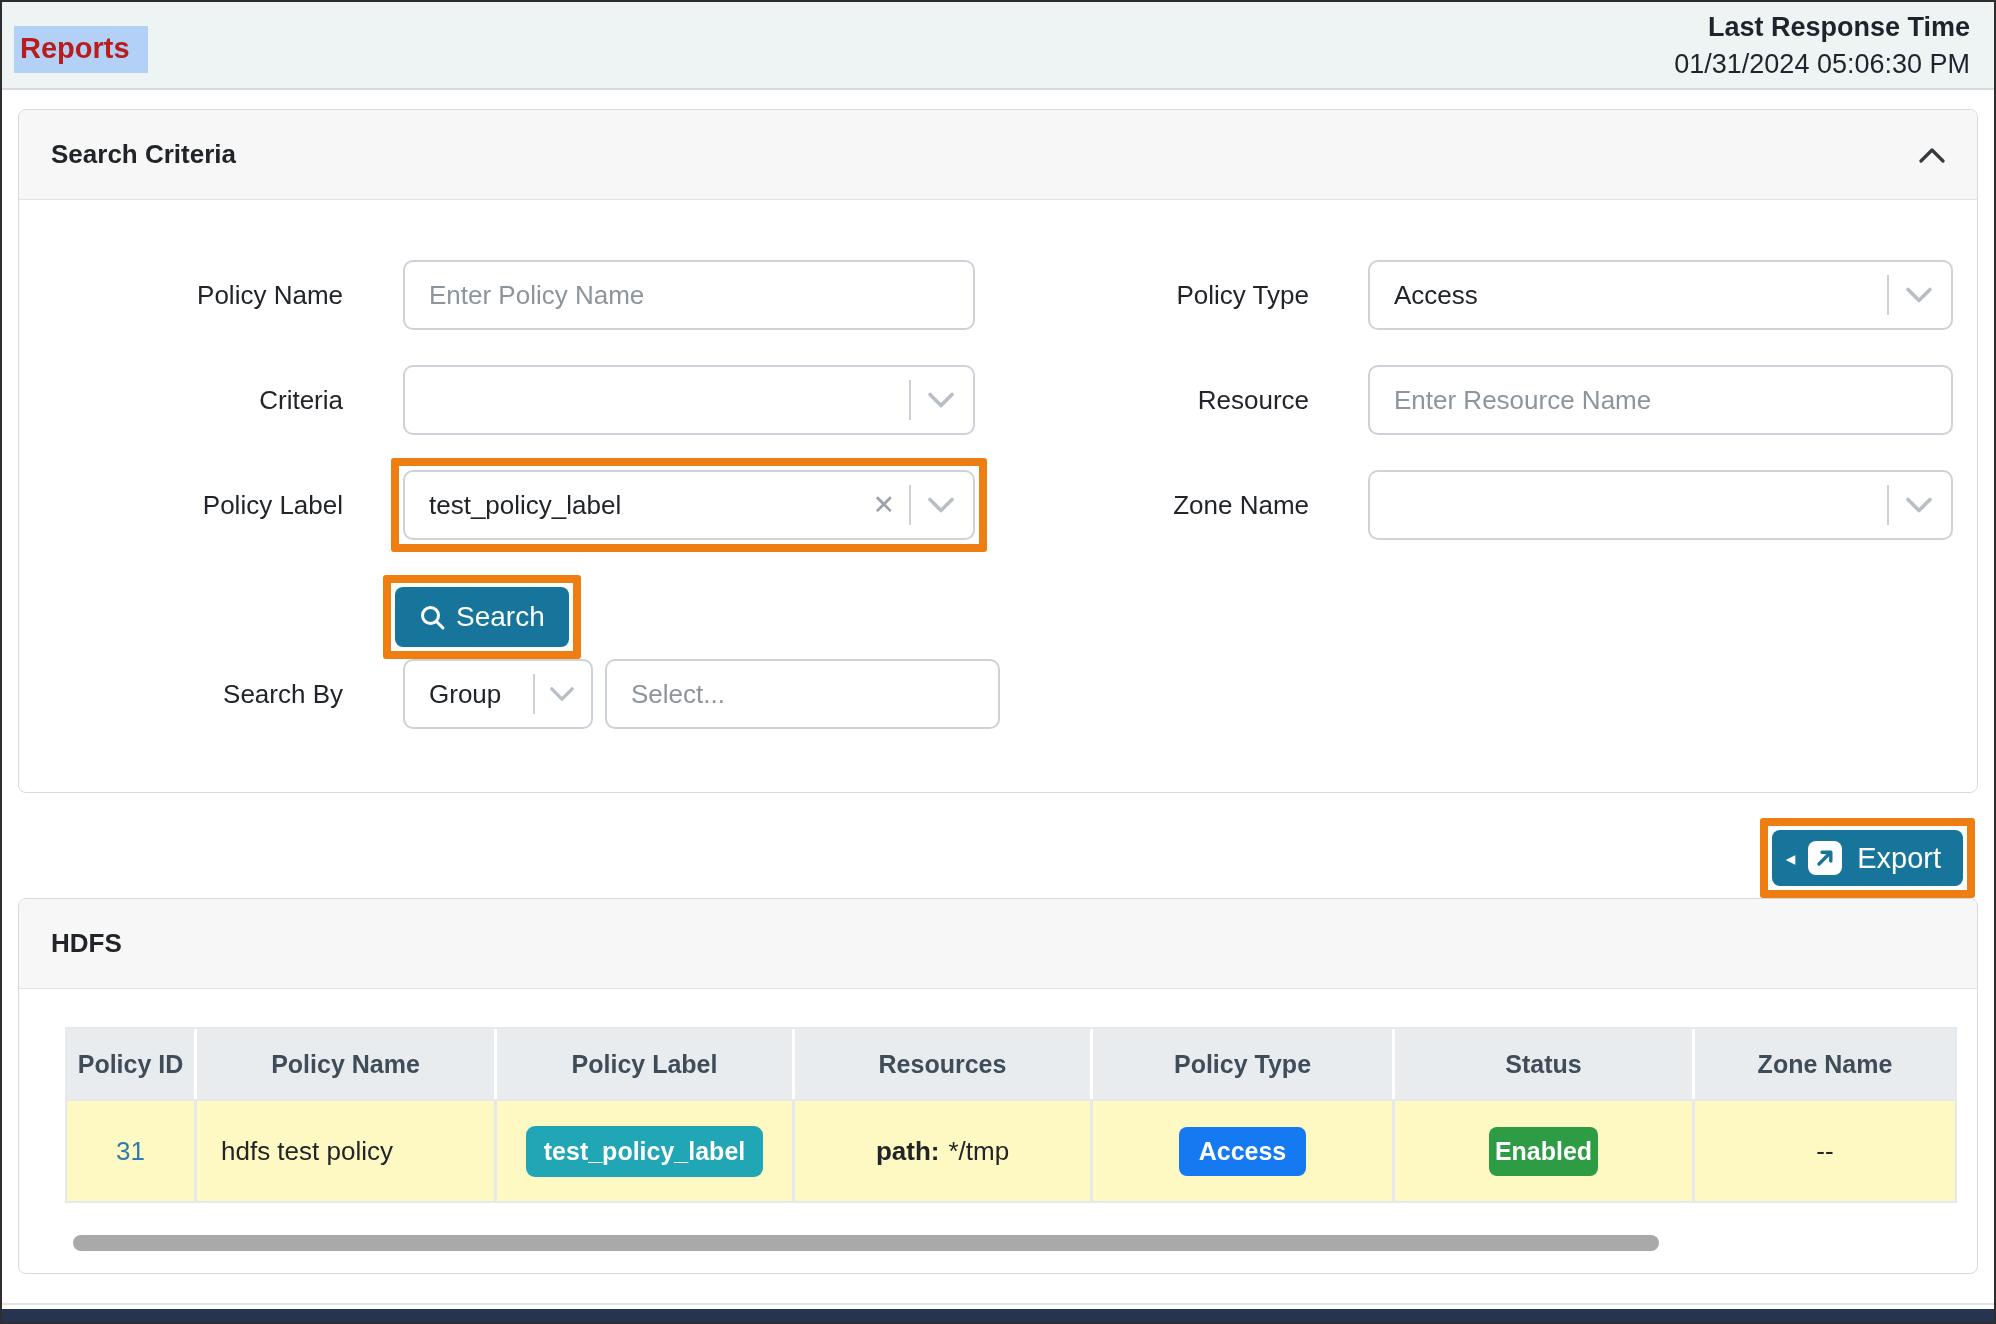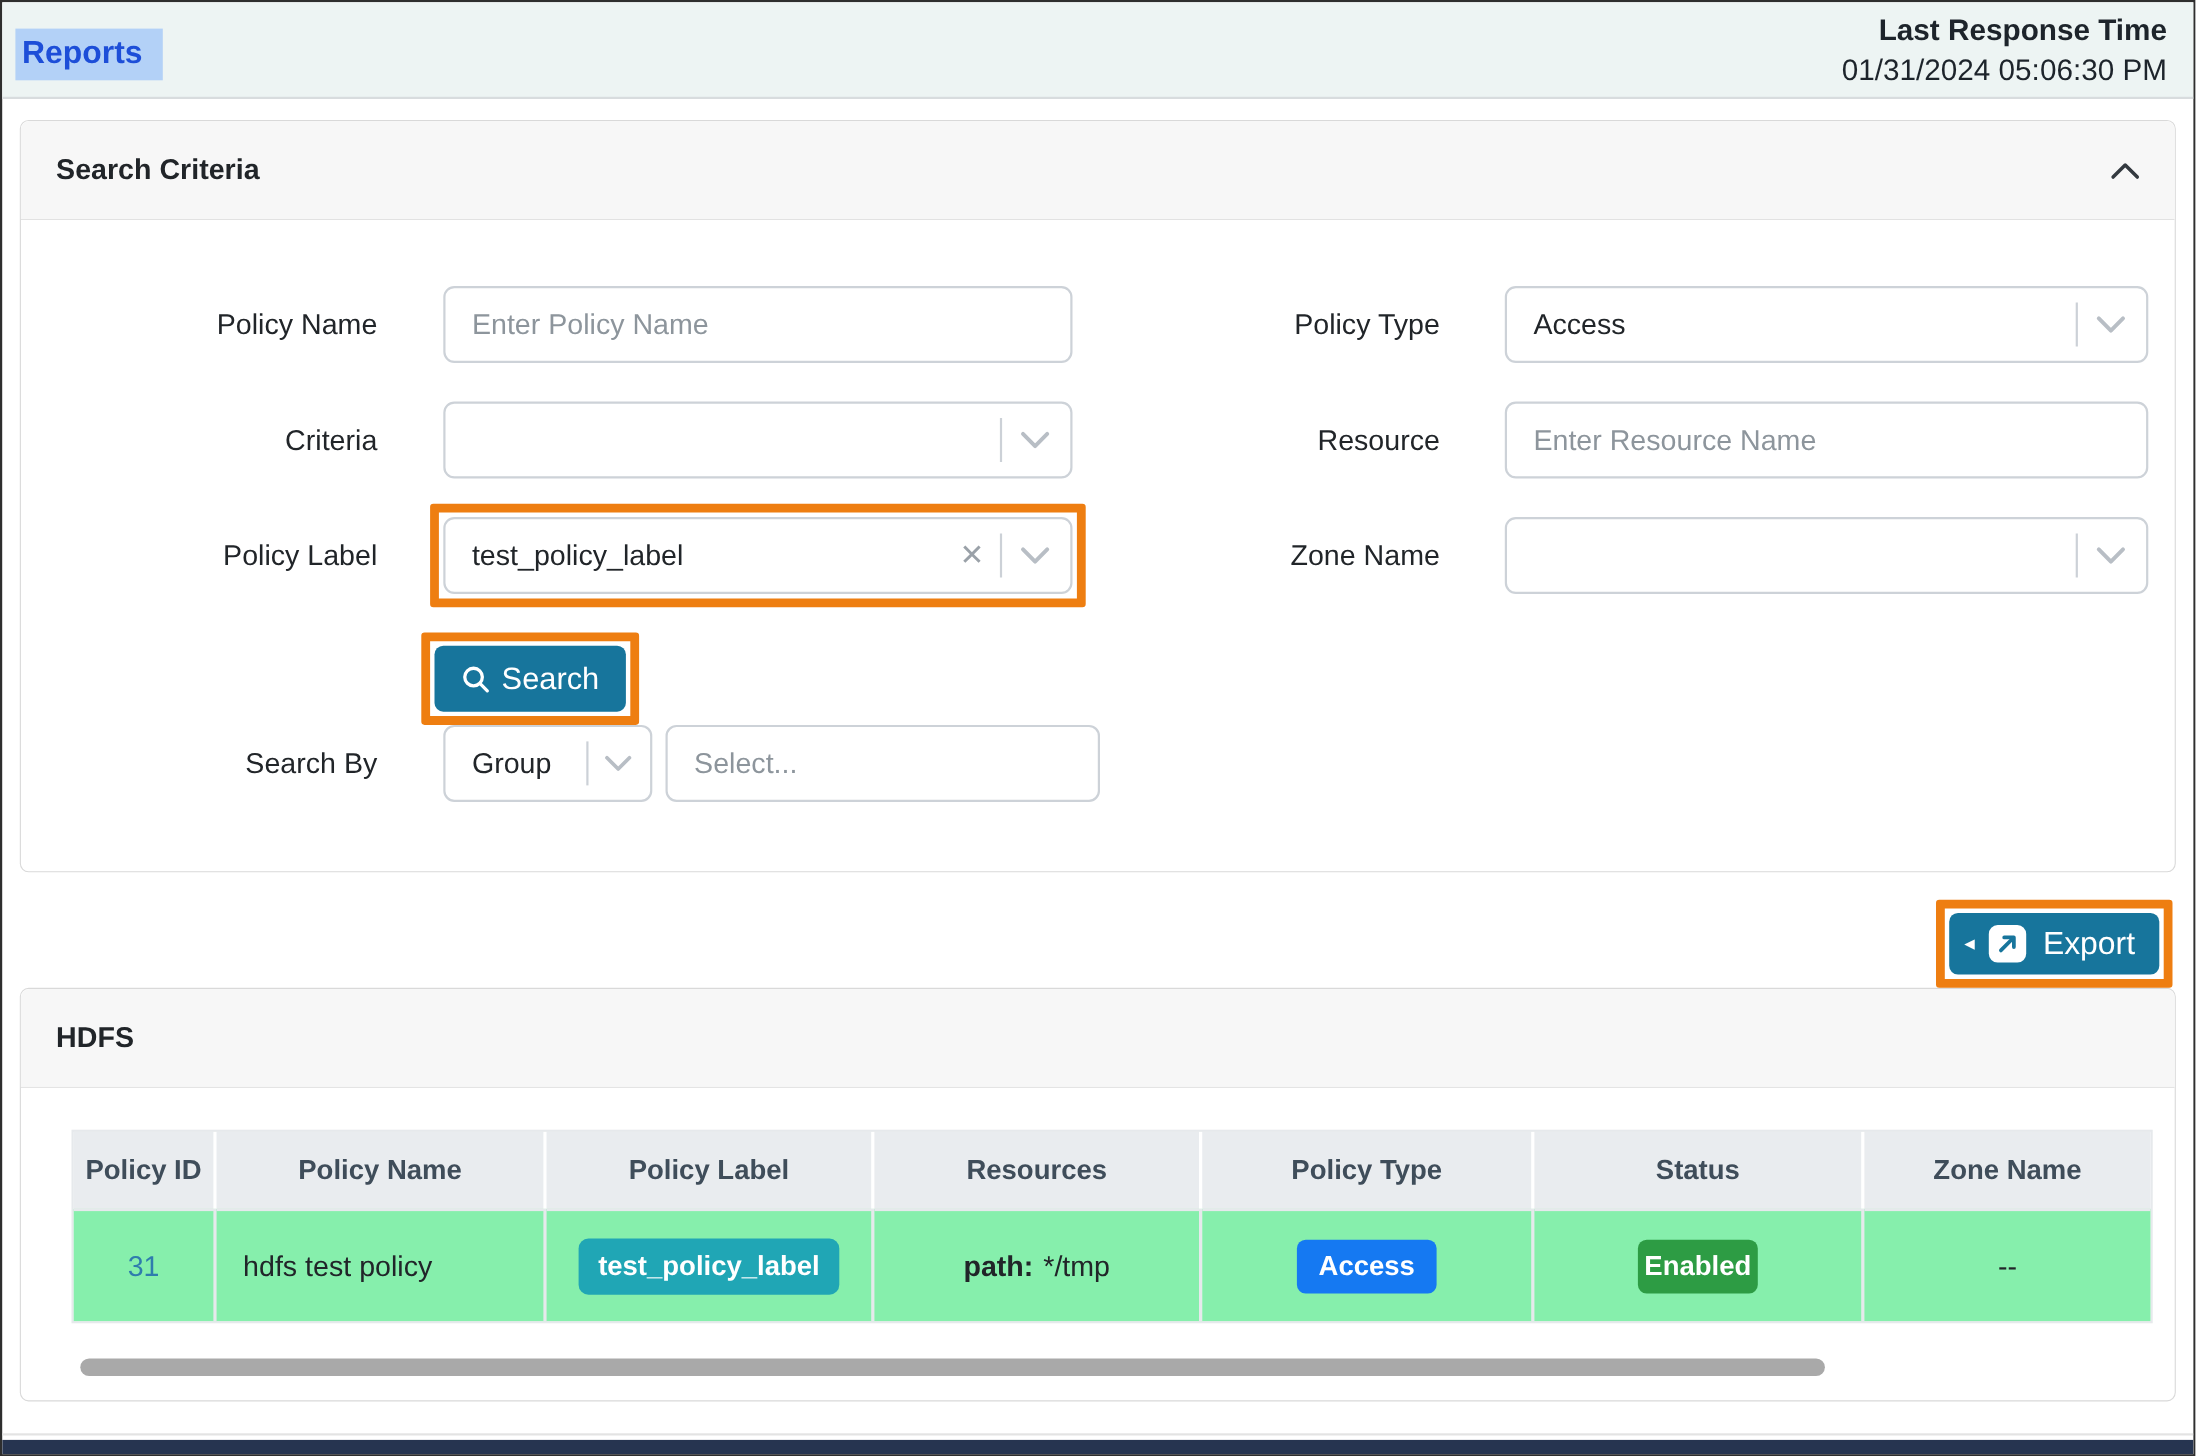--- a/index.html
+++ b/index.html
@@ -4,21 +4,21 @@
 <style>
   * { margin:0; padding:0; box-sizing:border-box; }
   html,body { background:#ffffff; }
   body { font-family:"Liberation Sans", sans-serif; color:#212529; }
   .screen { position:relative; width:1996px; height:1324px; background:#ffffff;
             border:2px solid #2e2e2e; overflow:hidden; }
 
   
   .topbar { height:88px; background:#edf4f3; border-bottom:2px solid #d8dcde; position:relative; }
   .page-title { position:absolute; left:12px; top:24px; font-size:29px; font-weight:bold;
-                color:#1d4ed8; background:#b3d1f7; padding:6px 18px 8px 6px;text-align:center; }
+                color:#b91c1c; background:#b3d1f7; padding:6px 18px 8px 6px;text-align:center; }
   .lrt { position:absolute; right:24px; top:10px; text-align:right; color:#1d242b; }
   .lrt-label { font-size:27px; font-weight:bold; }
   .lrt-value { font-size:27px; margin-top:6px; font-weight:normal; }
 
   
   .card { margin:0 16px; border:1px solid #d9d9d9; border-radius:8px; background:#fff; }
   .card-header { background:#f7f7f7; border-bottom:1px solid #e2e2e2; height:90px;
                  display:flex; align-items:center; justify-content:space-between;
                  padding:0 32px; border-radius:8px 8px 0 0; }
   .card-title { font-size:26px; font-weight:bold; color:#212529; }
@@ -69,21 +69,21 @@
   .btn-export .ico { margin-right:14px; }
 
   
   .hdfs-card { }
   .hdfs-body { padding:38px 14px 14px 46px; }
   table.policies { border-collapse:separate; border-spacing:0; table-layout:fixed;
                    width:1888px; border:2px solid #e6e9ec; }
   th { background:#e9ecef; height:70px; font-size:25px; font-weight:bold; color:#3f4d5a;
        text-align:center; border-right:3px solid #ffffff; }
   th:last-child { border-right:none; }
-  td { background:#86efac; height:102px; font-size:26px; color:#212529; text-align:center;
+  td { background:#fef9c3; height:102px; font-size:26px; color:#212529; text-align:center;
        vertical-align:middle; border-right:3px solid #e6e9ec; border-top:2px solid #e6e9ec; }
   td:last-child { border-right:none; }
   .cell-left { text-align:left; padding-left:24px; }
   .id-link { color:#2f7cad; text-decoration:none; }
   .badge { display:inline-block; color:#fff; font-weight:bold; border-radius:9px; }
   .badge-teal { background:#20a6b5; font-size:25px; padding:11px 18px; }
   .badge-blue { background:#1579f2; font-size:25px; padding:10px 20px; border-radius:8px; }
   .badge-green { background:#2d9c44; font-size:25px; padding:10px 6px; border-radius:8px;text-align:center; }
   .res-key { font-weight:bold; }
   .res-val { margin-left:9px; }

